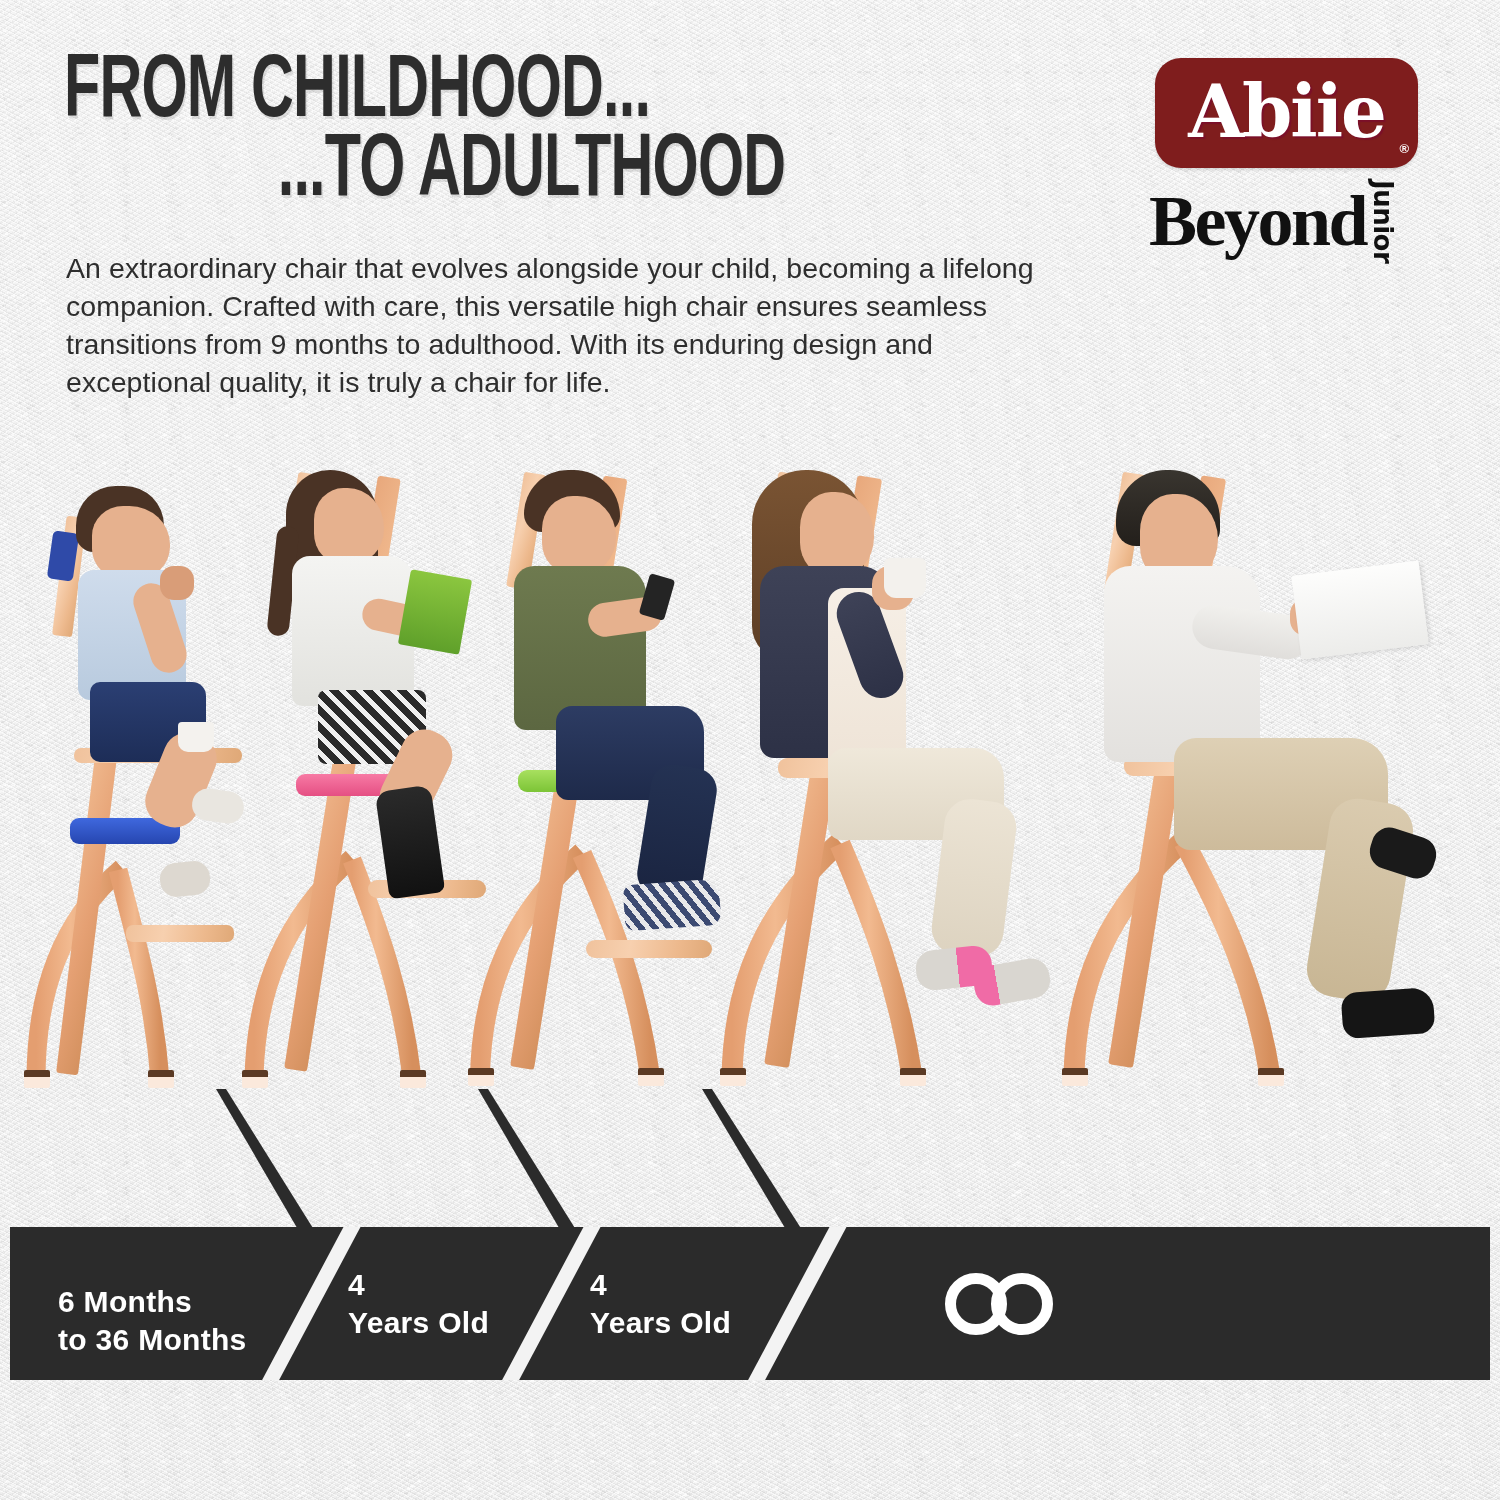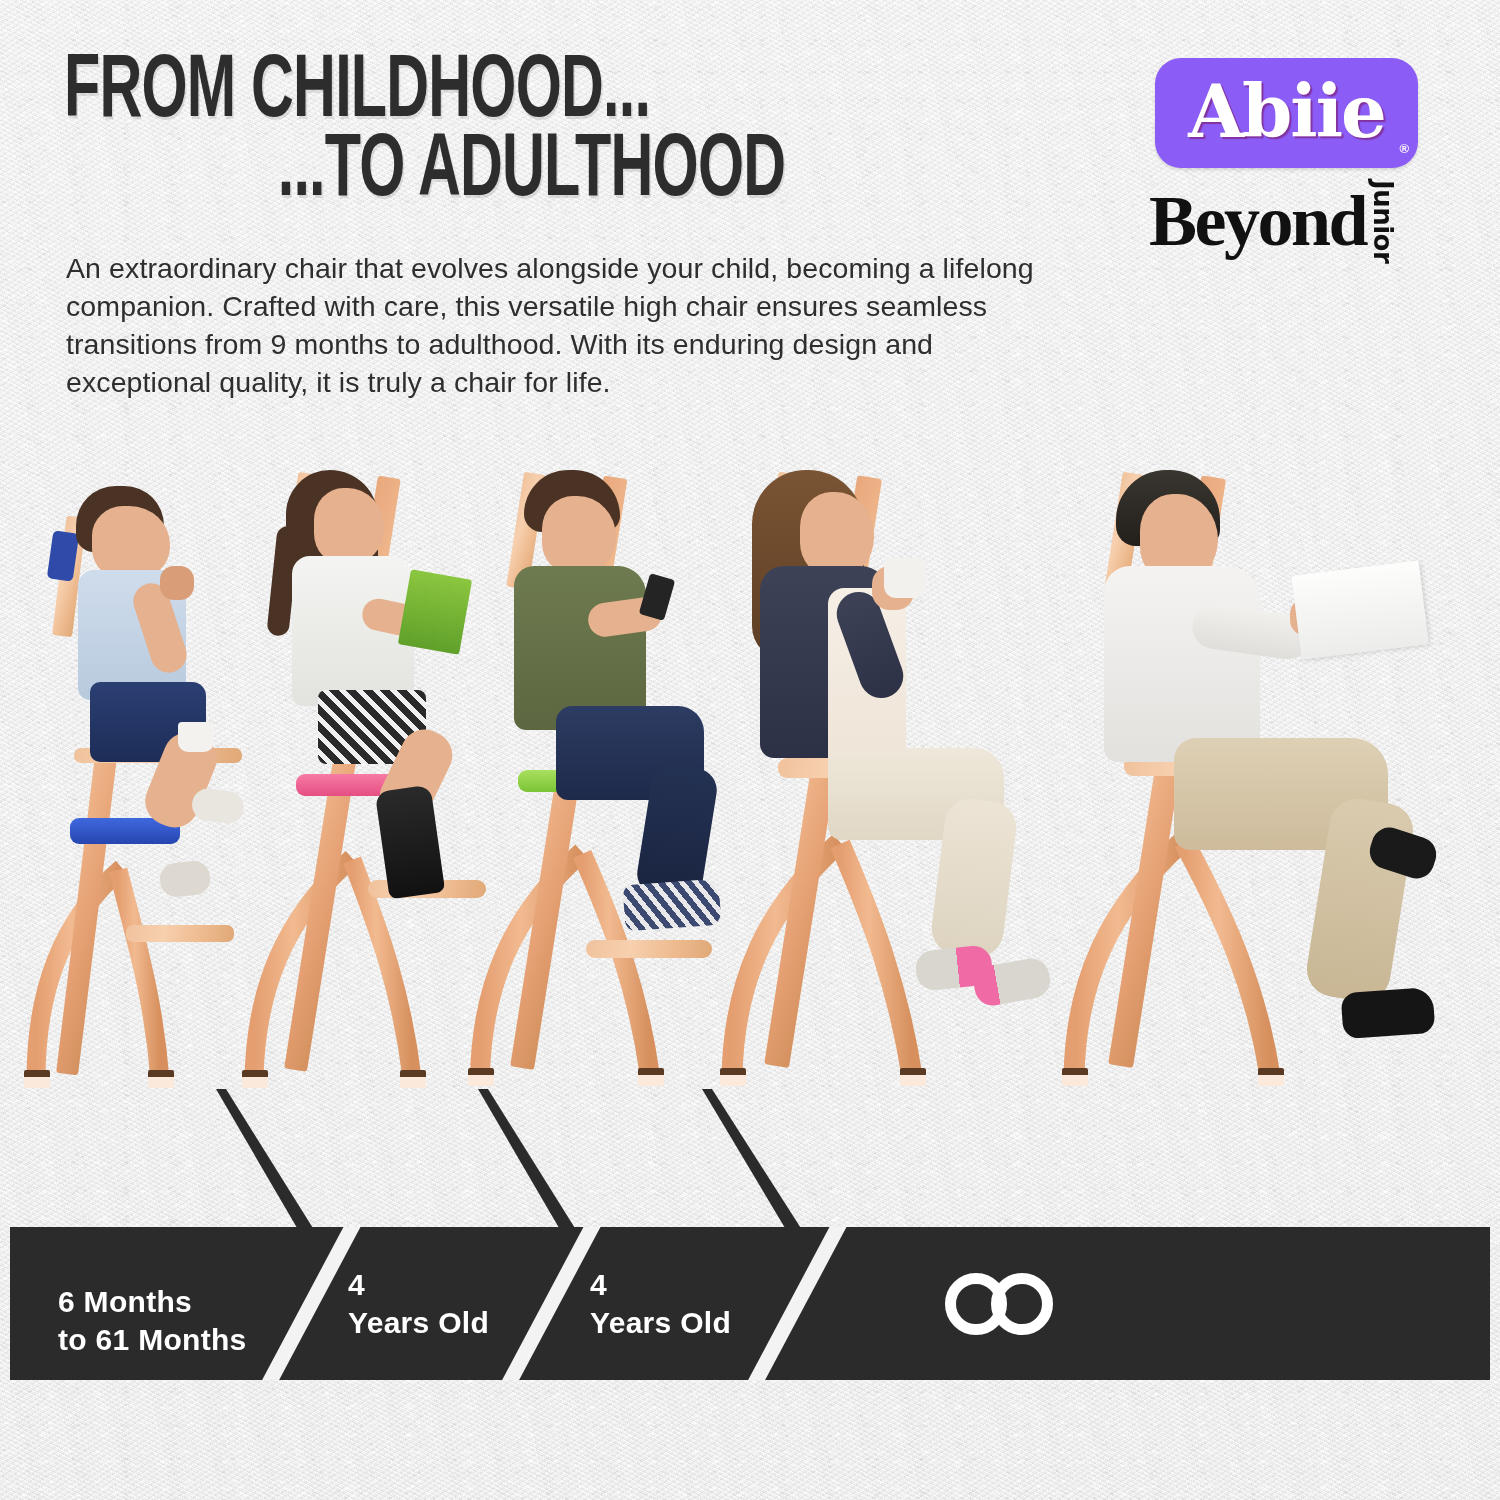--- a/index.html
+++ b/index.html
@@ -68,21 +68,21 @@
     line-height:38px;
     color:#2e2e2e;
     letter-spacing:.1px;
   }
 
   
   #brand-logo{ position:absolute; left:1155px; top:58px; width:300px; height:215px; }
   #abiie-badge{
     position:relative;
     width:263px; height:110px;
-    background:#8b5cf6;
+    background:#7f1d1d;
     border-radius:26px;
     box-shadow:0 2px 3px rgba(0,0,0,.12);
   }
   #abiie-wordmark{
     position:absolute; left:0; right:0; top:50%;
     transform:translateY(-52%);
     text-align:center;
     color:#fff;
     font-family:"DejaVu Serif","Liberation Serif", serif;
     font-weight:bold;
@@ -328,21 +328,21 @@
   <svg width="1500" height="150" style="display:block;">
     <polygon points="216,4 226,4 316,148 300,148" fill="#2b2b2b"></polygon>
     <polygon points="478,4 488,4 578,148 562,148" fill="#2b2b2b"></polygon>
     <polygon points="702,4 712,4 804,148 788,148" fill="#2b2b2b"></polygon>
   </svg>
 </div>
 
 <div id="age-bar">
   <div class="age-cell" style="left:48px;margin-top:17px;">
     <div class="l1">6 Months</div>
-    <div class="l2">to 61 Months</div>
+    <div class="l2">to 36 Months</div>
   </div>
   <div class="bar-divider" style="left:292px;"></div>
 
   <div class="age-cell" style="left:338px;">
     <div class="l1">4</div>
     <div class="l2">Years Old</div>
   </div>
   <div class="bar-divider" style="left:532px;"></div>
 
   <div class="age-cell" style="left:580px;">

